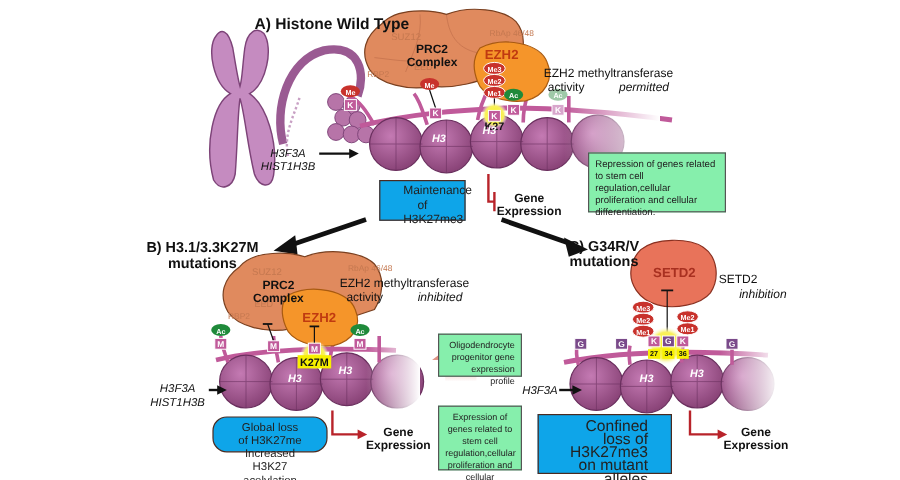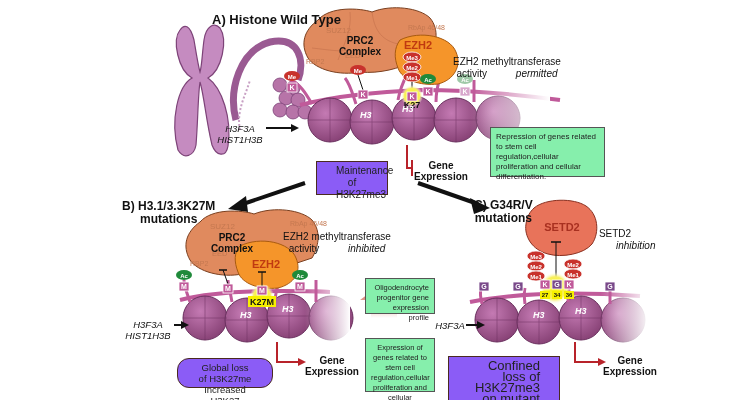--- a/index.html
+++ b/index.html
@@ -2,21 +2,21 @@
 <html><head>
 <meta charset="utf-8">
 <style>
   html,body{margin:0;padding:0;background:#fff;}
   body{width:750px;height:400px;position:relative;overflow:hidden;font-family:"Liberation Sans",sans-serif;}
   .abs{position:absolute;}
   .title{font-weight:bold;font-size:13px;color:#111;}
   .note{font-size:10px;color:#111;text-align:center;line-height:12px;margin-top:12px;}
   .note i{font-style:italic;padding-left:26px;}
   .gene-label{font-style:italic;font-size:9.5px;color:#111;text-align:center;line-height:11px;}
-  .box-salmon{background:#8b5cf6;border:1.5px solid #4a2a20;font-size:10px;color:#222;text-align:center;line-height:12px;padding:3px 19px;box-sizing:border-box;margin-top:11px;}
+  .box-salmon{background:#0ea5e9;border:1.5px solid #4a2a20;font-size:10px;color:#222;text-align:center;line-height:12px;padding:3px 19px;box-sizing:border-box;}
   .box-yellow{background:#86efac;border:1.5px solid #555;font-size:8px;color:#222;line-height:10px;padding:4px 5px;box-sizing:border-box;margin-left:19px;}
   .gene-expr{font-size:10px;font-weight:bold;color:#111;line-height:11px;text-align:center;}
   svg text{font-family:"Liberation Sans",sans-serif;}
 </style>
 </head>
 <body>
 
 <svg class="abs" style="left:0;top:0" width="750" height="400">
   <defs>
     <radialGradient id="nuc" cx="40%" cy="35%" r="65%">

